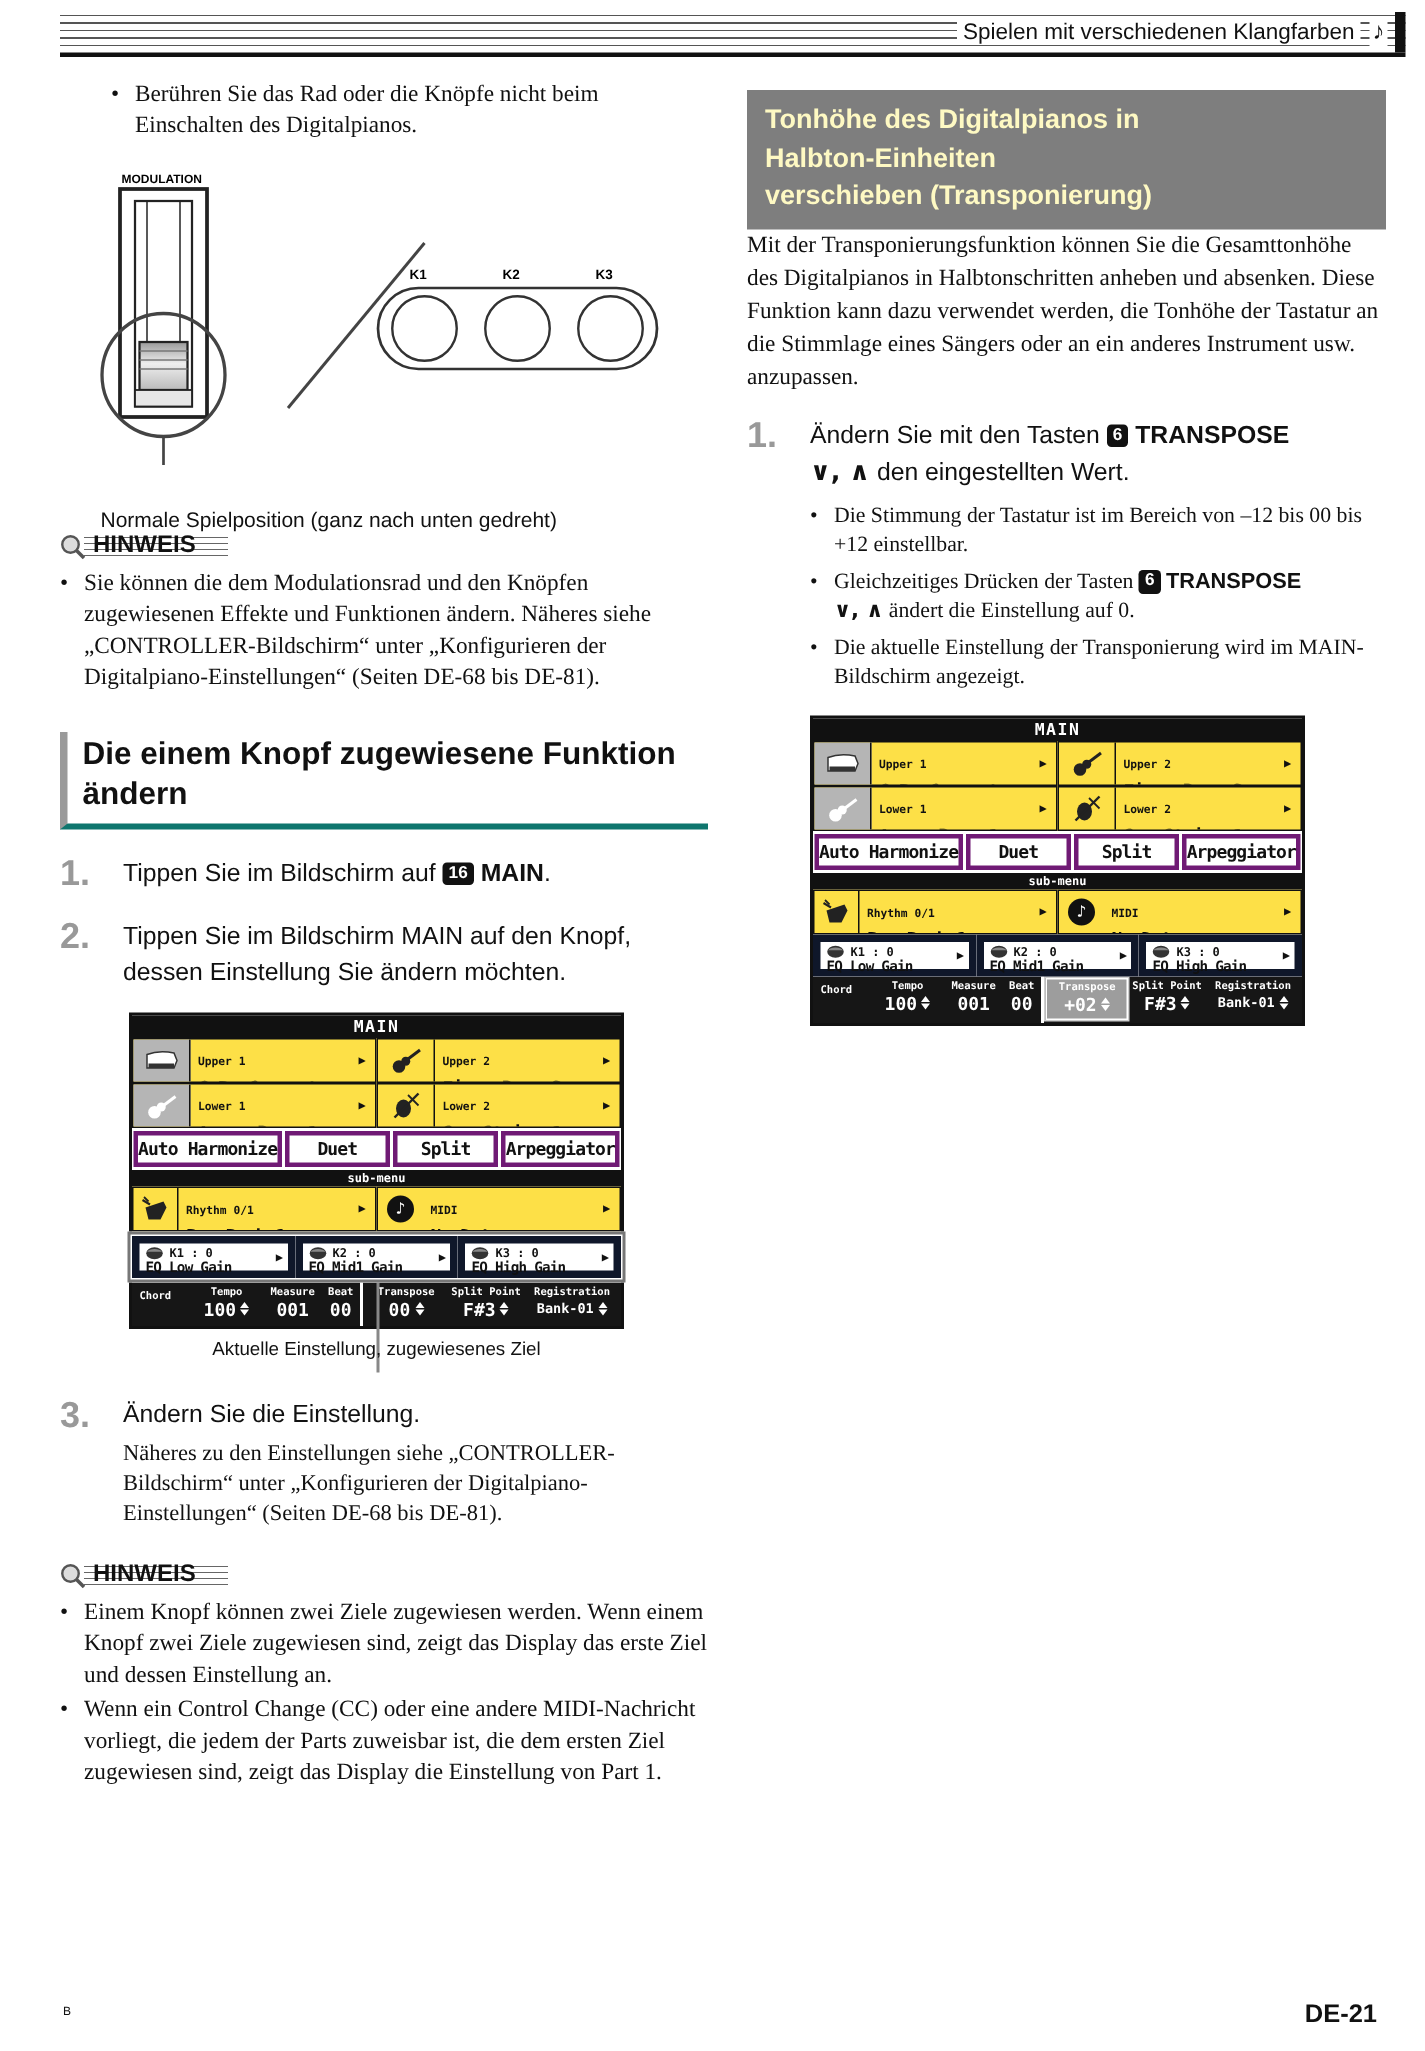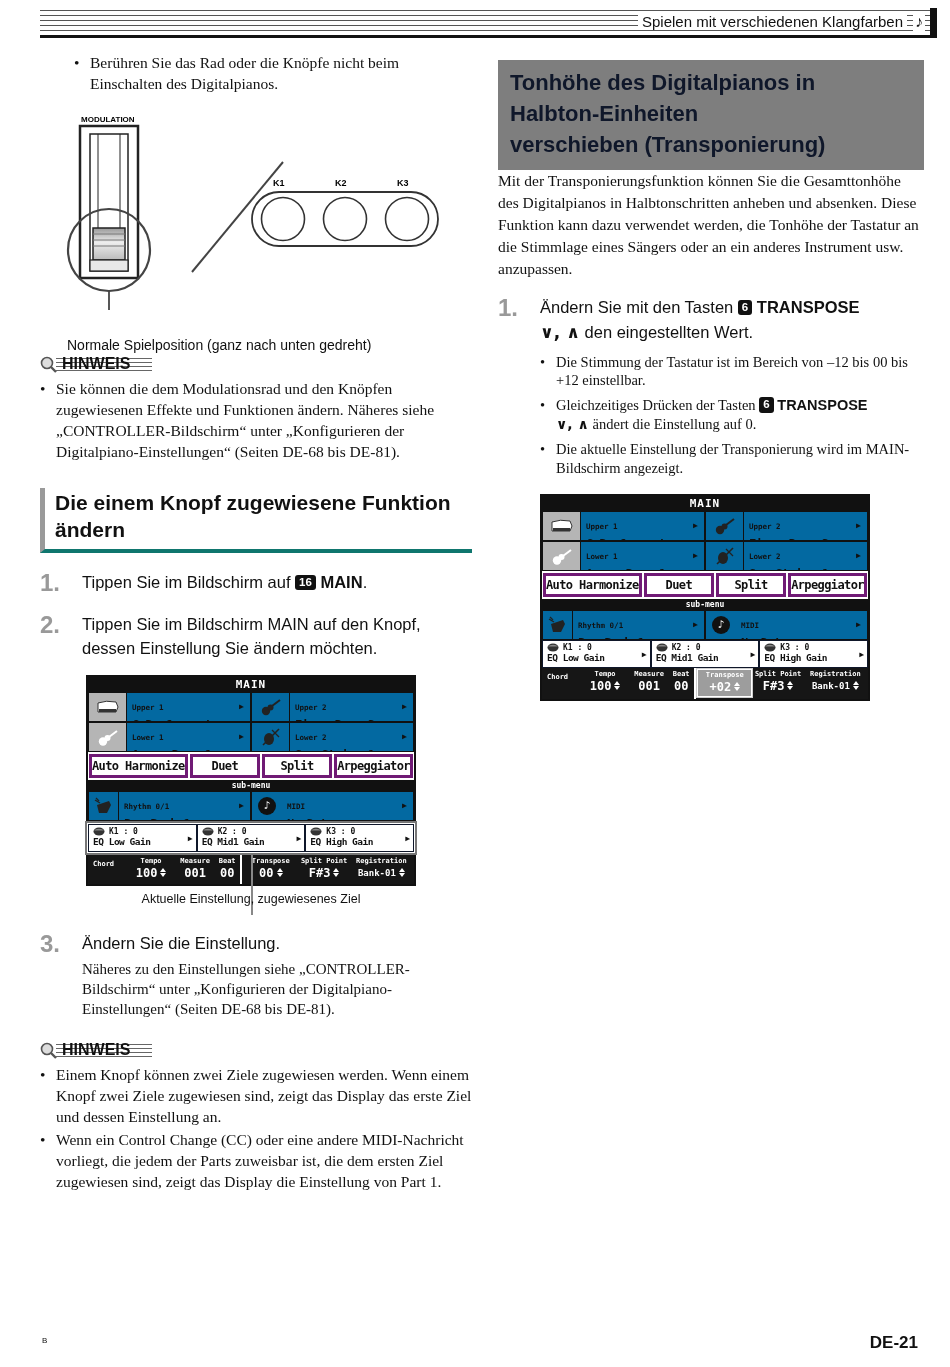--- a/index.html
+++ b/index.html
@@ -53,33 +53,33 @@
   .kw { font-family:"Liberation Sans", sans-serif; font-weight:bold; }
   .chev { font-family:"DejaVu Sans", sans-serif; font-weight:bold; font-size:17px; }
 
   
   .screen-wrap { position:relative; width:330px; margin-left:46px; margin-top:14px; }
   .screen { width:330px; border:2px solid #111; background:#fff;
             font-family:"DejaVu Sans Mono", monospace; }
   .scr-title { background:#111; color:#fff; font-weight:bold; font-size:11px; height:15px;
                line-height:15px; text-align:center; letter-spacing:1px; }
   .tone-grid { display:grid; grid-template-columns:1fr 1fr; }
-  .cell { display:flex; align-items:stretch; border:1px solid #111; height:30px; background:#0369a1; }
+  .cell { display:flex; align-items:stretch; border:1px solid #111; height:30px; background:#fde047; }
   .icon-box { flex:0 0 38px; display:flex; align-items:center; justify-content:center; border-right:1px solid #111; }
   .icon-gray { background:#b5b5b5; }
   .cell .txt { flex:1; padding:2px 0 0 5px; overflow:hidden; }
   .cell .lbl { font-size:7.5px; font-weight:bold; line-height:1.1; }
   .cell .val { font-size:12px; font-weight:bold; letter-spacing:-0.6px; line-height:1.25; white-space:nowrap; }
   .cell .arr { flex:0 0 11px; align-self:center; font-size:8px; }
   .btn-row { display:grid; grid-template-columns:1.12fr 1fr 1fr 1.06fr; gap:2px; padding:2px 1px; }
   .scr-btn { border:3px solid #701a75; height:24px; display:flex; align-items:center; justify-content:center;
              font-weight:bold; font-size:12px; letter-spacing:-0.6px; white-space:nowrap; }
   .submenu { background:#111; color:#fff; font-weight:bold; font-size:8px; height:11px; line-height:11px; text-align:center; }
   .knob-grid { display:grid; grid-template-columns:1fr 1fr 1fr; }
-  .knob-cell { position:relative; border:1px solid #0f172a; height:28px; padding:2px 12px 0 4px; background:#fff; }
+  .knob-cell { position:relative; border:5px solid #0f172a; height:28px; padding:2px 12px 0 4px; background:#fff; }
   .knob-top { display:flex; align-items:center; gap:4px; font-size:8px; font-weight:bold; }
   .knob-val { font-size:9.5px; font-weight:bold; letter-spacing:-0.5px; white-space:nowrap; }
   .knob-cell .arr { position:absolute; right:3px; top:50%; transform:translateY(-50%); font-size:8px; }
   .knob-callout { margin:0 -3px; padding:1px; background:#fff; border:2px solid #777; position:relative; z-index:2; }
   .status { display:flex; gap:2px; background:#fff; }
   .seg { background:#161616; color:#fff; padding:2px 2px 3px 2px; display:grid; }
   .seg1 { flex:1.28; grid-template-columns:0.95fr 1.15fr 1.05fr 0.55fr; }
   .seg2 { flex:1.45; grid-template-columns:1fr 1fr 1.15fr; }
   .scol { overflow:hidden; }
   .s-lbl { font-size:7px; font-weight:bold; text-align:center; white-space:nowrap; }
@@ -88,22 +88,22 @@
   .s-val.small { font-size:9px; }
   .ud { display:inline-flex; flex-direction:column; gap:1px; }
   .ud i { display:block; width:0; height:0; border-left:3.5px solid transparent; border-right:3.5px solid transparent; }
   .ud .up { border-bottom:4px solid #fff; }
   .ud .dn { border-top:4px solid #fff; }
   .hl { background:#9d9d9d; border:1px solid #fff; outline:1px solid #cfcfcf; margin:-1px; padding:1px 0; }
   .callout-line { position:absolute; left:50%; top:176px; width:2px; height:64px; background:#888; z-index:1; }
   .screen-caption { font-family:"Liberation Sans", sans-serif; font-size:12.5px; text-align:center; margin-top:6px; position:relative; z-index:2; }
 
   
-  .section-box { background:#7e7e7e; color:#0f172a; font-family:"Liberation Sans", sans-serif;
-                 font-weight:bold; font-size:22px; line-height:1.42; padding:7px 10px 9px 12px; margin-top:8px; }
+  .section-box { background:#7e7e7e; color:#fef9c3; font-family:"Liberation Sans", sans-serif;
+                 font-weight:bold; font-size:18px; line-height:1.42; padding:7px 10px 9px 12px; margin-top:8px; }
   .section-box span { display:block; }
   .r-intro { font-size:15.5px; line-height:1.42; }
   .sub-bullets { margin-top:8px; }
   .sub-bullets .bullet-row { font-size:14.5px; line-height:1.3; margin-top:6px; }
 
   
   .footer-b { position:absolute; left:42px; bottom:22px; font-size:8px; font-family:"Liberation Sans", sans-serif; }
   .footer-page { position:absolute; right:32px; bottom:14px; font-family:"Liberation Sans", sans-serif;
                  font-weight:bold; font-size:17px; }
 

